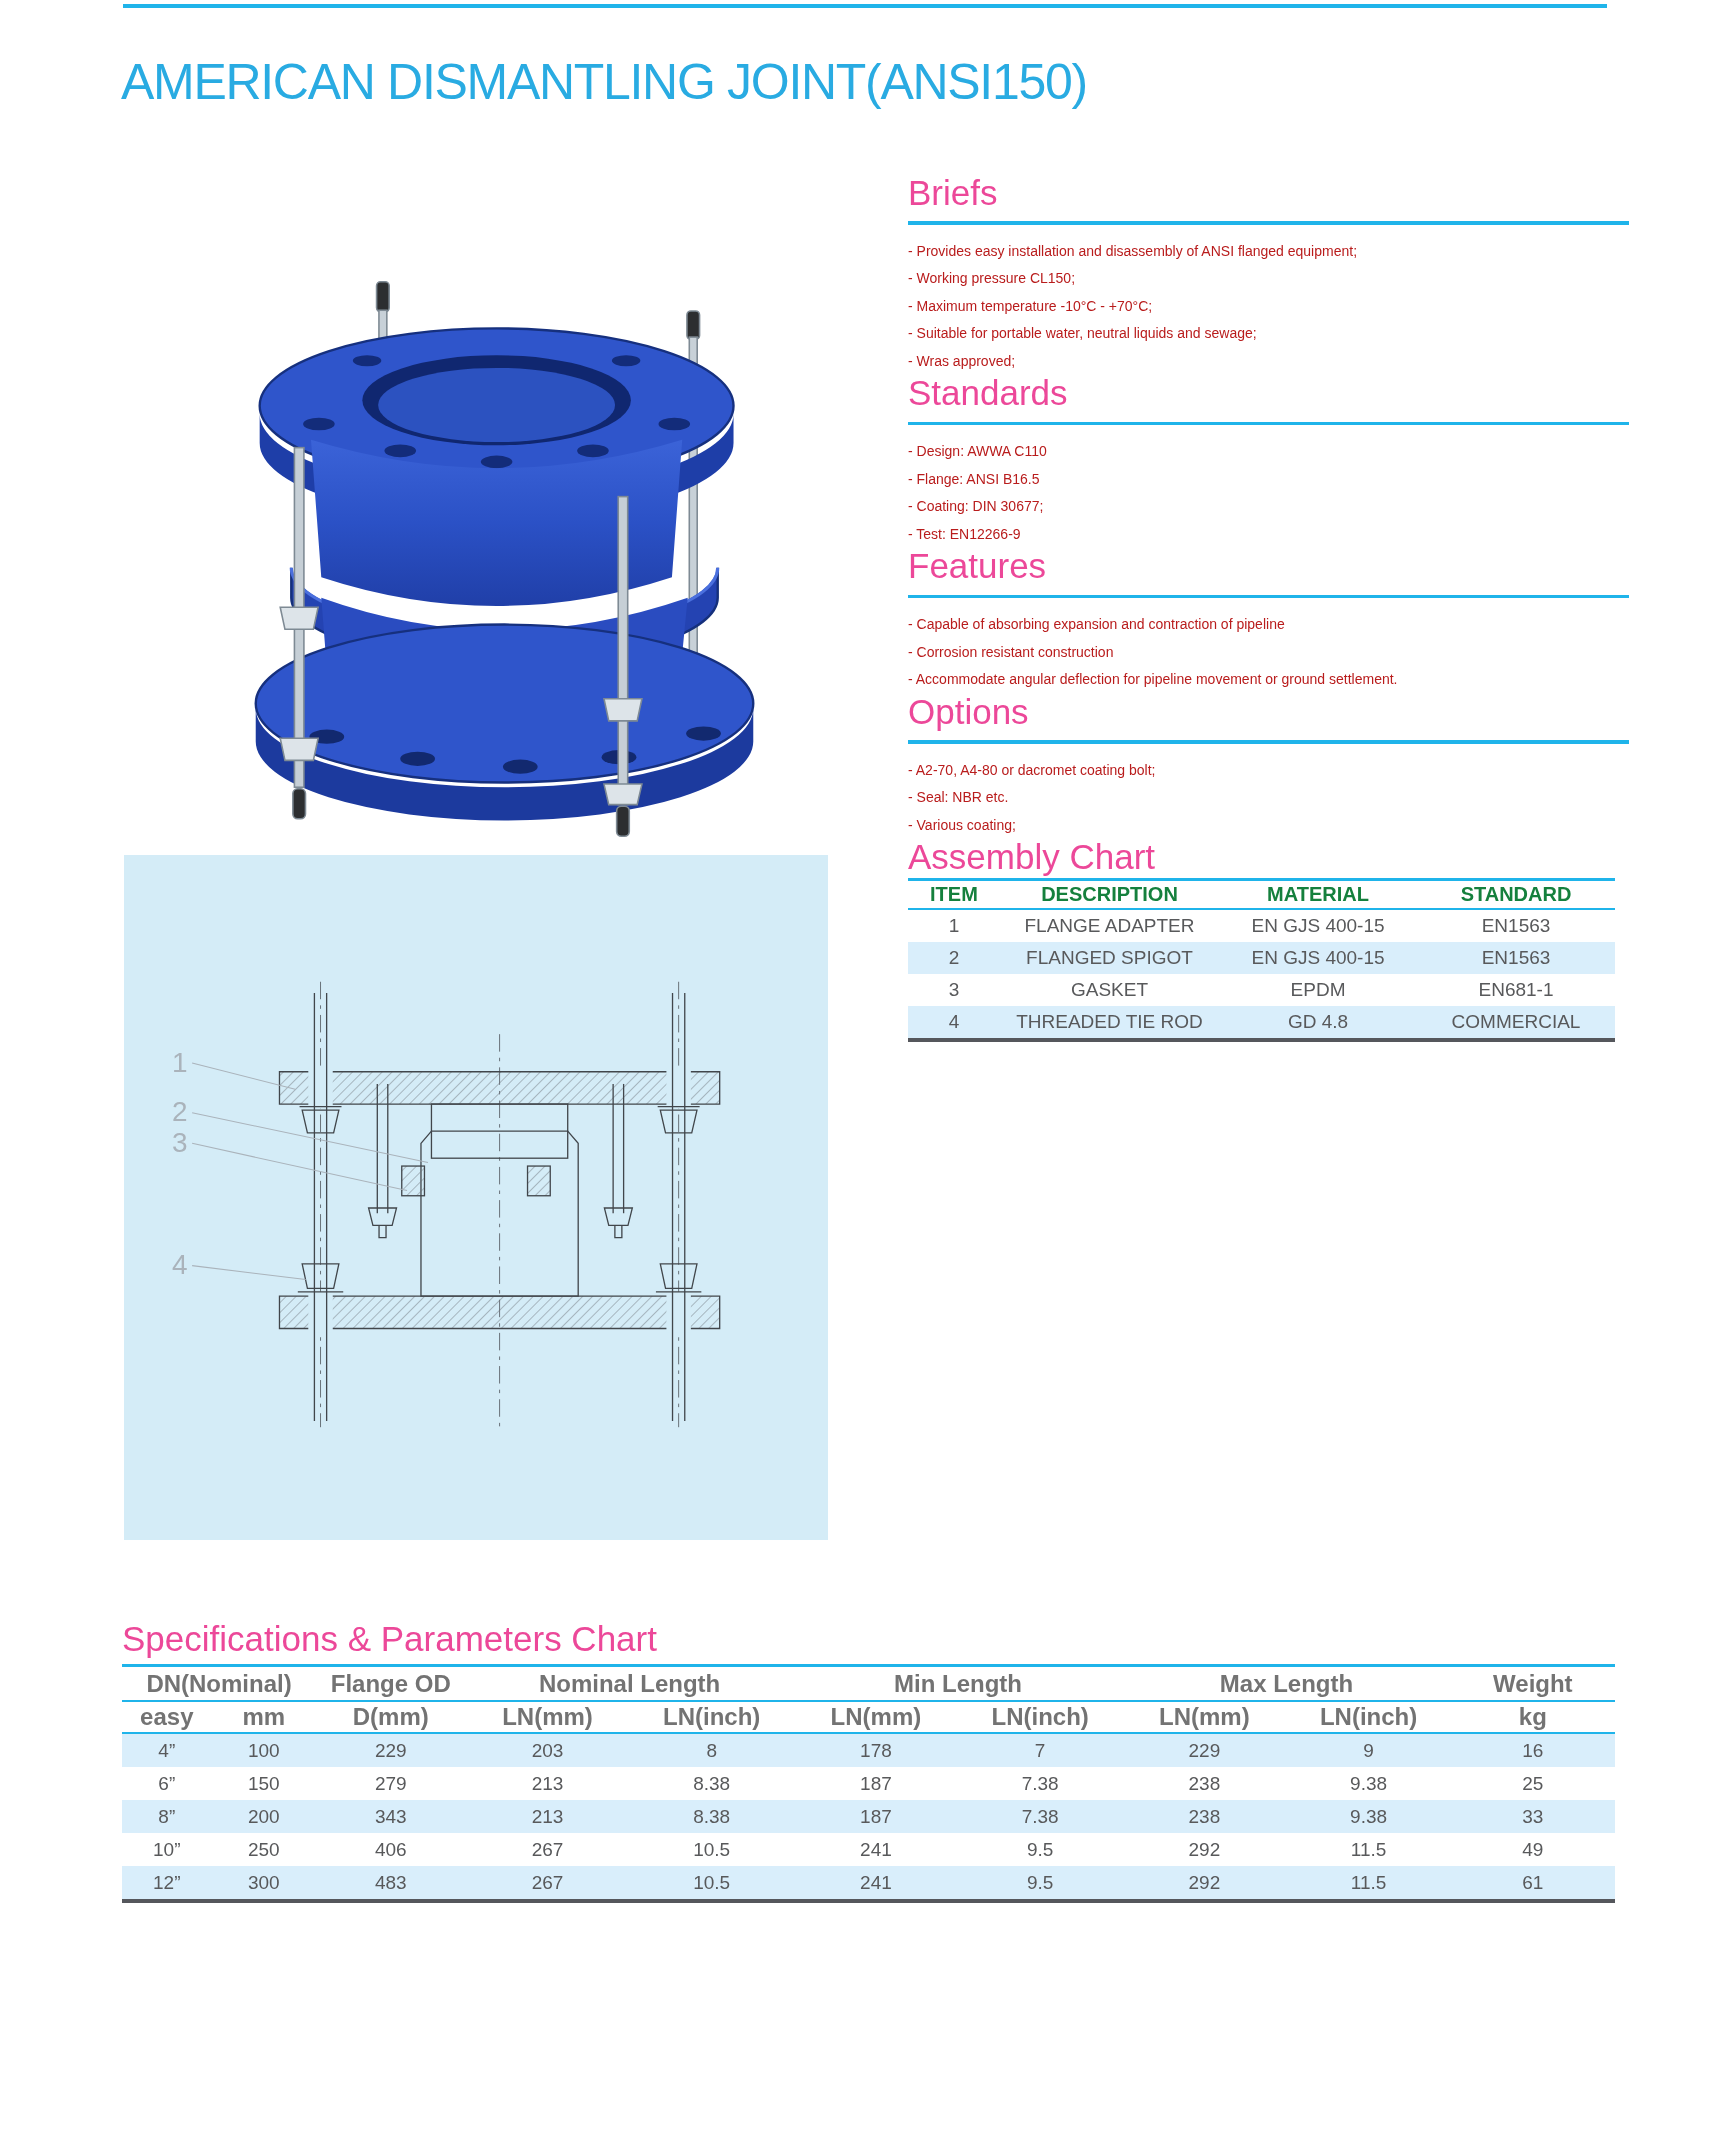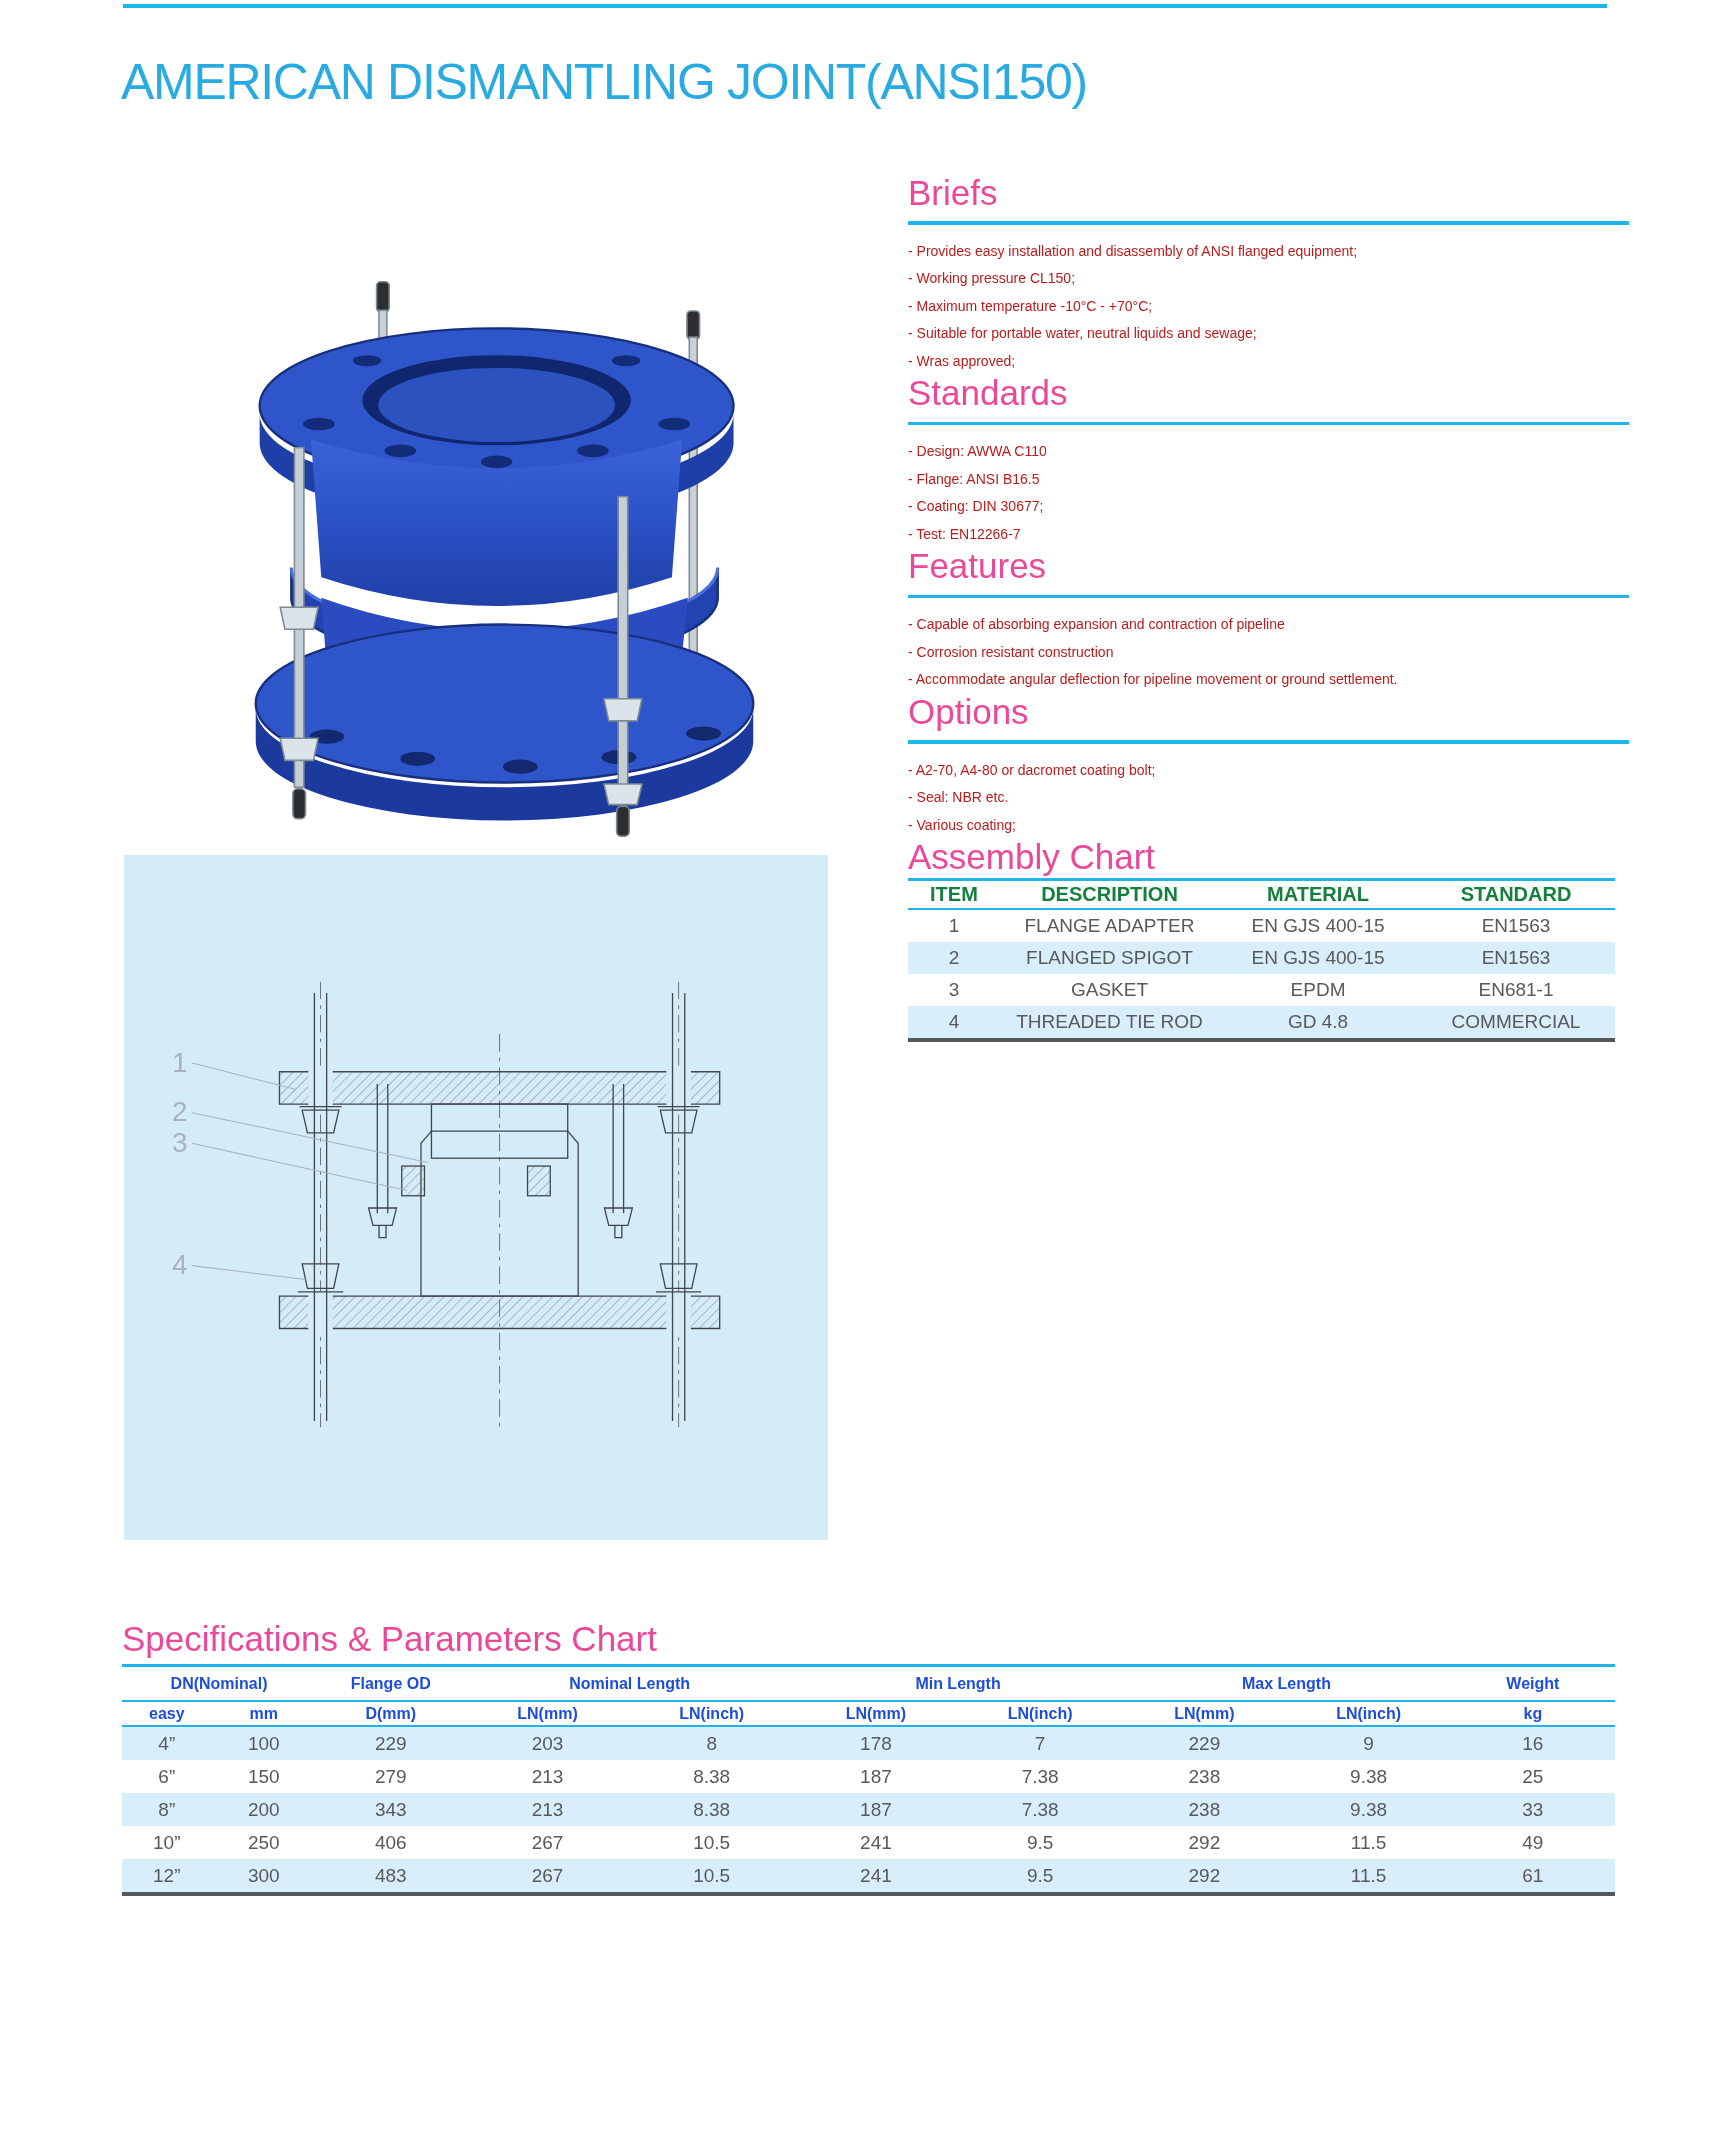--- a/index.html
+++ b/index.html
@@ -28,21 +28,21 @@
   .asm-table thead tr{height:29px;border-bottom:2.6px solid #1fb4ea;}
   .asm-table th{color:#15803d;font-weight:700;font-size:20px;text-align:center;}
   .asm-table td{font-size:19px;text-align:center;height:30px;color:#58595b;}
   tr.alt{background:#d9eefb;}
 
   
   .spec{left:122px;top:1621px;width:1493px;}
   .spec-table{width:1493px;margin-top:7.9px;border-top:3.5px solid #1fb4ea;border-bottom:4.4px solid #55575c;}
   .spec-table thead tr.group-row{height:36px;border-bottom:2.2px solid #1fb4ea;}
   .spec-table thead tr.sub-row{height:25px;border-bottom:2.6px solid #1fb4ea;}
-  .spec-table th{color:#1d4ed8;font-weight:700;font-size:16px;text-align:center;}
+  .spec-table th{color:#737373;font-weight:700;font-size:24px;text-align:center;}
   .spec-table td{font-size:19px;text-align:center;height:31px;color:#58595b;}
 
   
   .photo{left:144px;top:236px;width:721px;height:616px;}
   .drawing{left:124px;top:855px;width:704px;height:685px;background:#d4ecf7;}
   .photo svg,.drawing svg{width:100%;height:100%;display:block;}
   .callout{font-size:32px;fill:#aab3bb;font-family:"Liberation Sans",sans-serif;}
 </style>
 </head>
 <body>
@@ -187,21 +187,21 @@
         <li>- Suitable for portable water, neutral liquids and sewage;</li>
         <li>- Wras approved;</li>
       </ul>
 
     <h2 class="sec mt-std">Standards</h2>
     <div class="rule"></div>
     <ul class="blist">
         <li>- Design: AWWA C110</li>
         <li>- Flange: ANSI B16.5</li>
         <li>- Coating: DIN 30677;</li>
-        <li>- Test: EN12266-7</li>
+        <li>- Test: EN12266-9</li>
       </ul>
 
     <h2 class="sec mt-feat">Features</h2>
     <div class="rule"></div>
     <ul class="blist">
         <li>- Capable of absorbing expansion and contraction of pipeline</li>
         <li>- Corrosion resistant construction</li>
         <li>- Accommodate angular deflection for pipeline movement or ground settlement.</li>
       </ul>
 

